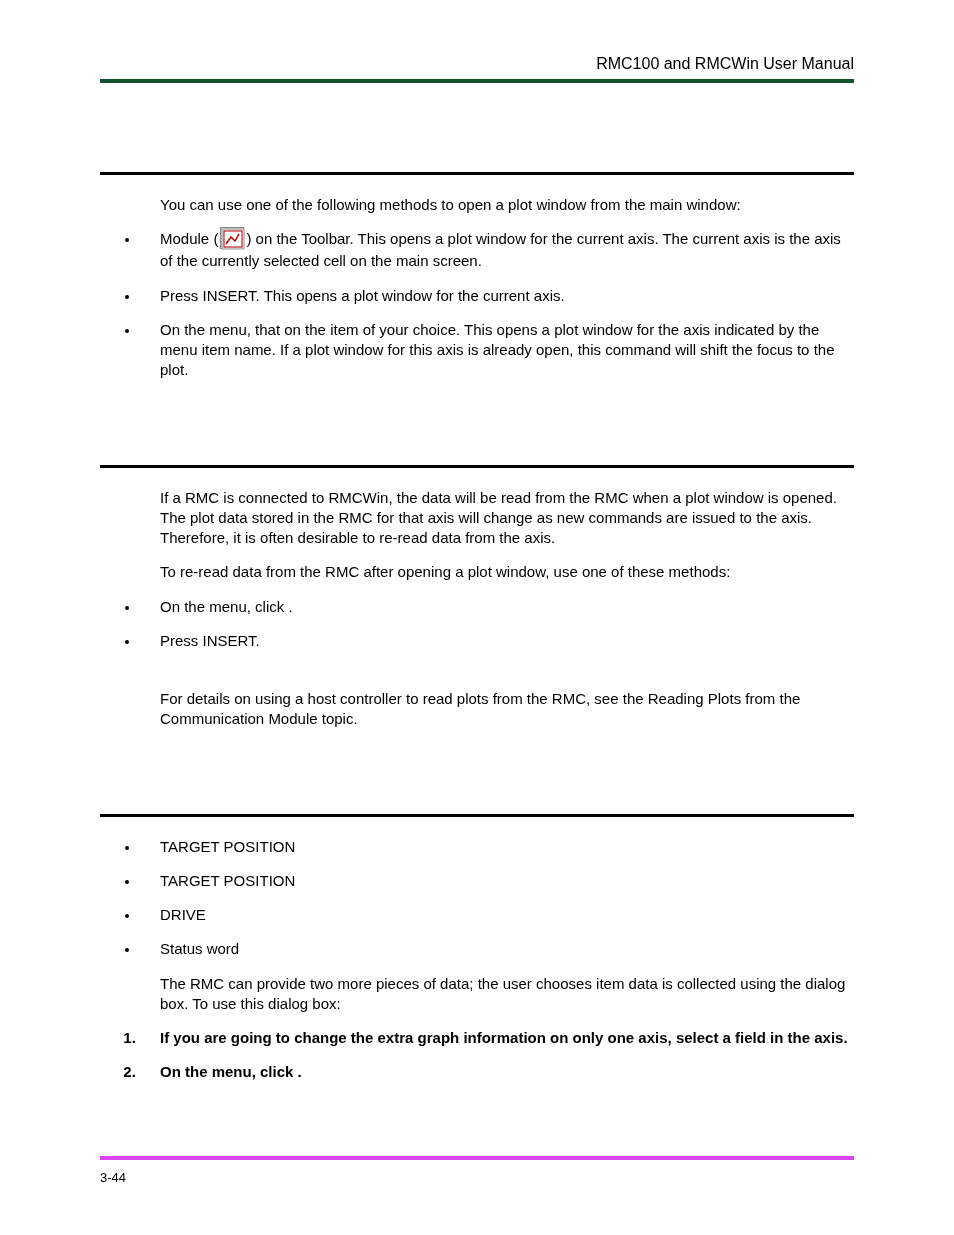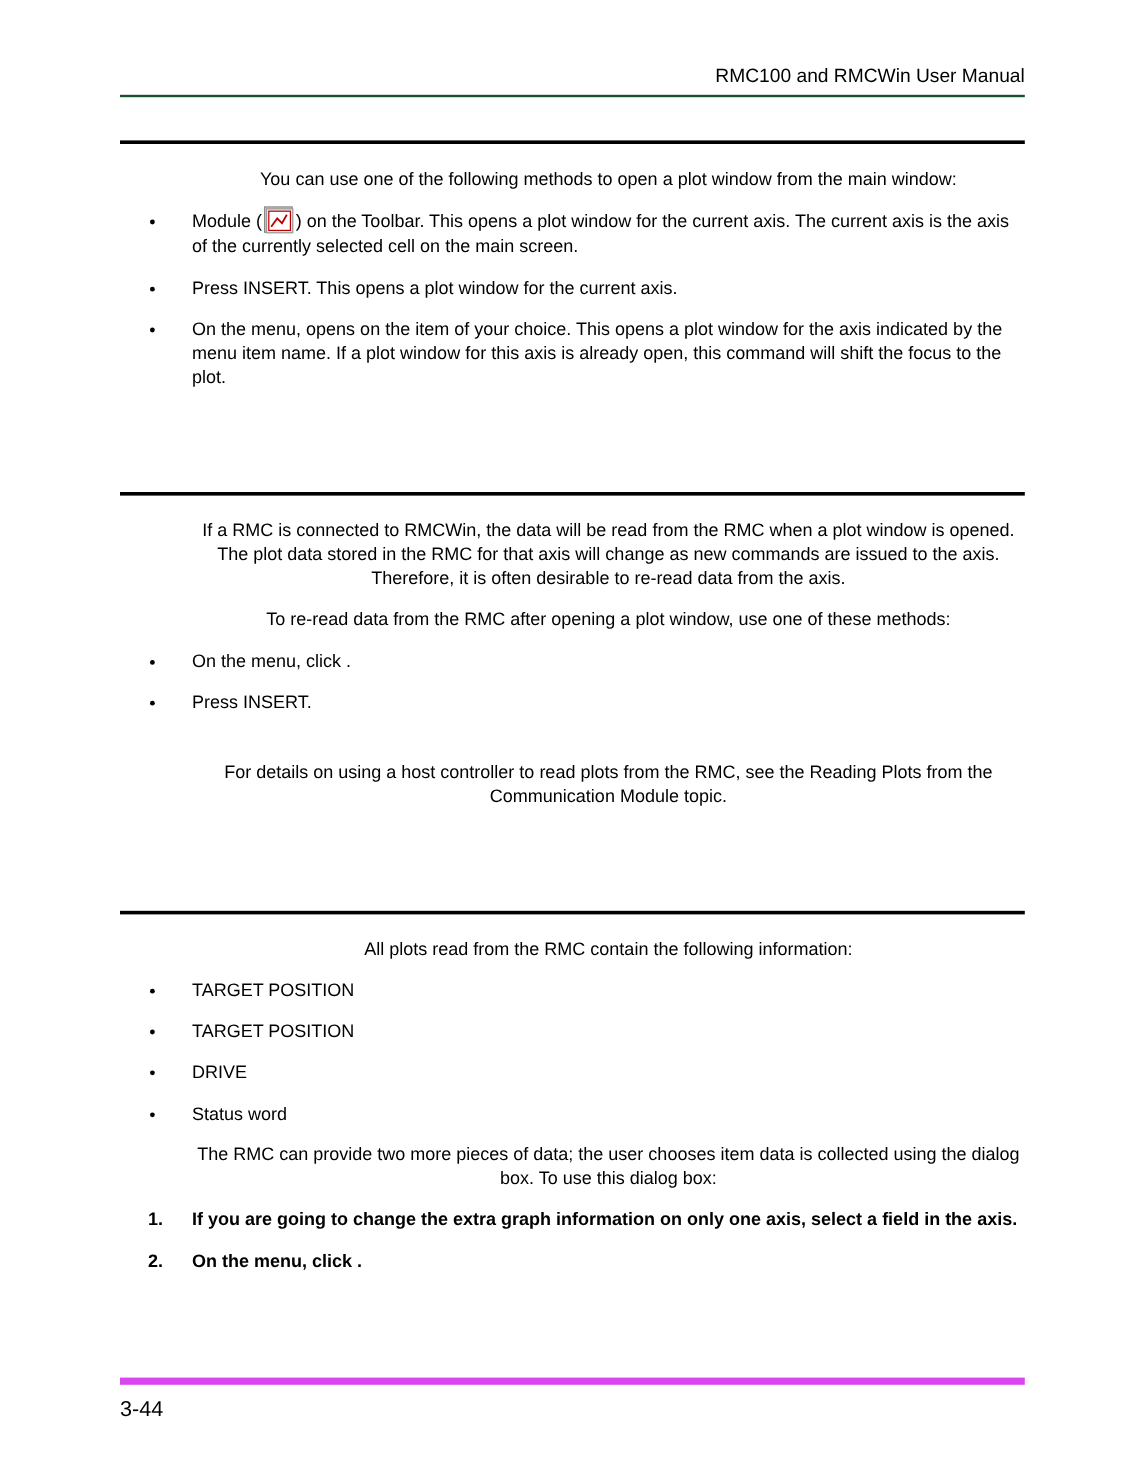--- a/index.html
+++ b/index.html
@@ -1,30 +1,30 @@
 <!DOCTYPE html>
 <html><head>
 <meta charset="utf-8">
 <style>
   * { box-sizing: border-box; margin: 0; padding: 0; }
   html, body { width: 954px; height: 1235px; background: #fff; font-family: Arial, Helvetica, sans-serif; color: #000; }
   .page { padding: 55px 100px 40px 100px; position: relative; height: 100%; }
-  .header-line { border-bottom: 2px solid #14532d; padding-bottom: 6px; margin-bottom: 36px; }
+  .header-line { border-bottom: 4px solid #14532d; padding-bottom: 6px; margin-bottom: 89px; }
   .header-title { text-align: right; font-size: 16px; }
   .section-rule { border-top: 3px solid #000; margin-top: 24px; margin-bottom: 20px; }
-  .body-text { margin-left: 60px; font-size: 15px; line-height: 1.35; margin-bottom: 14px; text-align: center; }
+  .body-text { margin-left: 60px; font-size: 15px; line-height: 1.35; margin-bottom: 14px; }
   ul.bullets { list-style: disc; margin-left: 40px; margin-bottom: 14px; }
   ul.bullets > li { padding-left: 20px; margin-bottom: 14px; font-size: 15px; line-height: 1.35; }
   ul.bullets > li::marker { font-size: 14px; }
   ol.nums { list-style: decimal; margin-left: 40px; margin-bottom: 14px; font-weight: bold; }
   ol.nums > li { padding-left: 20px; margin-bottom: 14px; font-size: 15px; line-height: 1.35; }
   .li-inner { display: block; }
   .plot-icon { display: inline-block; width: 24px; height: 22px; border: 1px solid #888; background: #ddd; vertical-align: middle; position: relative; top: -2px; margin: 0 2px; }
   .plot-icon svg { display:block; }
-  .footer { position: absolute; left: 100px; right: 100px; bottom: 50px; border-top: 6px solid #d946ef; padding-top: 10px; font-size: 18px; }
+  .footer { position: absolute; left: 100px; right: 100px; bottom: 50px; border-top: 4px solid #d946ef; padding-top: 10px; font-size: 13px; }
   .spacer-lg { height: 46px; }
   .spacer-md { height: 24px; }
 </style>
 </head>
 <body>
 
 <div class="page">
 
   <div class="header-line">
     <div class="header-title">RMC100 and RMCWin User Manual</div>
@@ -43,21 +43,21 @@
               <rect x="3" y="3" width="18" height="16" fill="#fff" stroke="#b00"></rect>
               <polyline points="5,16 10,9 14,13 18,6" fill="none" stroke="#b00" stroke-width="1.5"></polyline>
             </svg></span><span>) on the Toolbar. This opens a plot window for the current axis. The current axis is the axis of the currently selected cell on the main screen.</span>
       </span>
     </li>
     <li>
       <span class="li-inner">Press INSERT. This opens a plot window for the current axis.</span>
     </li>
     <li>
       <span class="li-inner">
-        <span>On the </span><span> menu, opens on the </span><span> item of your choice. This opens a plot window for the axis indicated by the menu item name. If a plot window for this axis is already open, this command will shift the focus to the plot.</span>
+        <span>On the </span><span> menu, that on the </span><span> item of your choice. This opens a plot window for the axis indicated by the menu item name. If a plot window for this axis is already open, this command will shift the focus to the plot.</span>
       </span>
     </li>
   </ul>
 
   <div class="spacer-lg"></div>
 
   <div class="section-rule"></div>
 
   <p class="body-text">If a RMC is connected to RMCWin, the data will be read from the RMC when a plot window is opened. The plot data stored in the RMC for that axis will change as new commands are issued to the axis. Therefore, it is often desirable to re-read data from the axis.</p>
   <p class="body-text">To re-read data from the RMC after opening a plot window, use one of these methods:</p>
@@ -74,21 +74,20 @@
   </ul>
 
   <div class="spacer-md"></div>
 
   <p class="body-text">For details on using a host controller to read plots from the RMC, see the Reading Plots from the Communication Module topic.</p>
 
   <div class="spacer-lg"></div>
 
   <div class="section-rule"></div>
 
-  <p class="body-text">All plots read from the RMC contain the following information:</p>
 
   <ul class="bullets">
     <li><span>TARGET POSITION</span></li>
     <li><span>TARGET POSITION</span></li>
     <li><span>DRIVE</span></li>
     <li><span>Status word</span></li>
   </ul>
 
 
   <p class="body-text">

